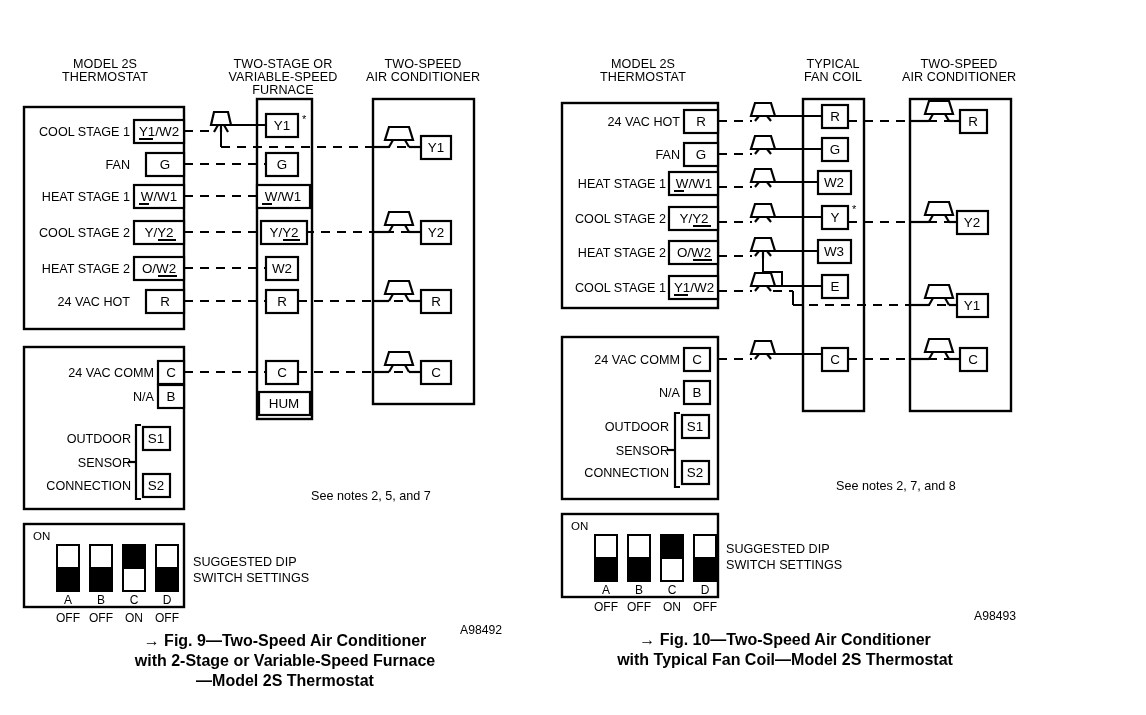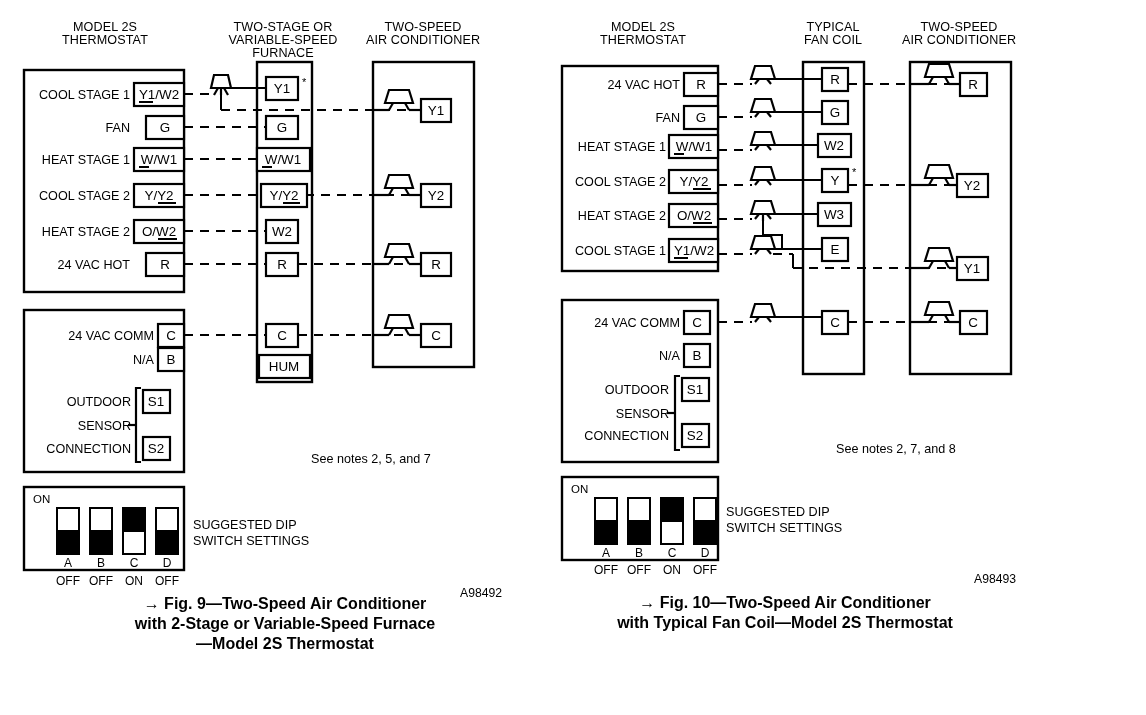--- a/index.html
+++ b/index.html
@@ -1,17 +1,17 @@
 <!DOCTYPE html>
 <html><head>
 <meta charset="utf-8">
 <style>
   html,body{margin:0;padding:0;background:#ffffff;}
   body{width:1146px;height:715px;font-family:"Liberation Sans",sans-serif;color:#000;}
-  #root{position:relative;width:1146px;height:678px;overflow:hidden;}
+  #root{position:relative;width:1146px;height:678px;overflow:hidden;margin-top:37px;}
   svg{display:block;}
   .hdr{font-size:12.6px;font-weight:400;letter-spacing:.1px;}
   .lbl{font-size:12.6px;}
   .term{font-size:13.4px;}
   .small{font-size:11.5px;}
   .note{font-size:12.6px;}
   .code{font-size:12.2px;}
   .cap{font-size:16px;font-weight:bold;}
   .dipl{font-size:12px;}
   .star{font-size:11px;}

